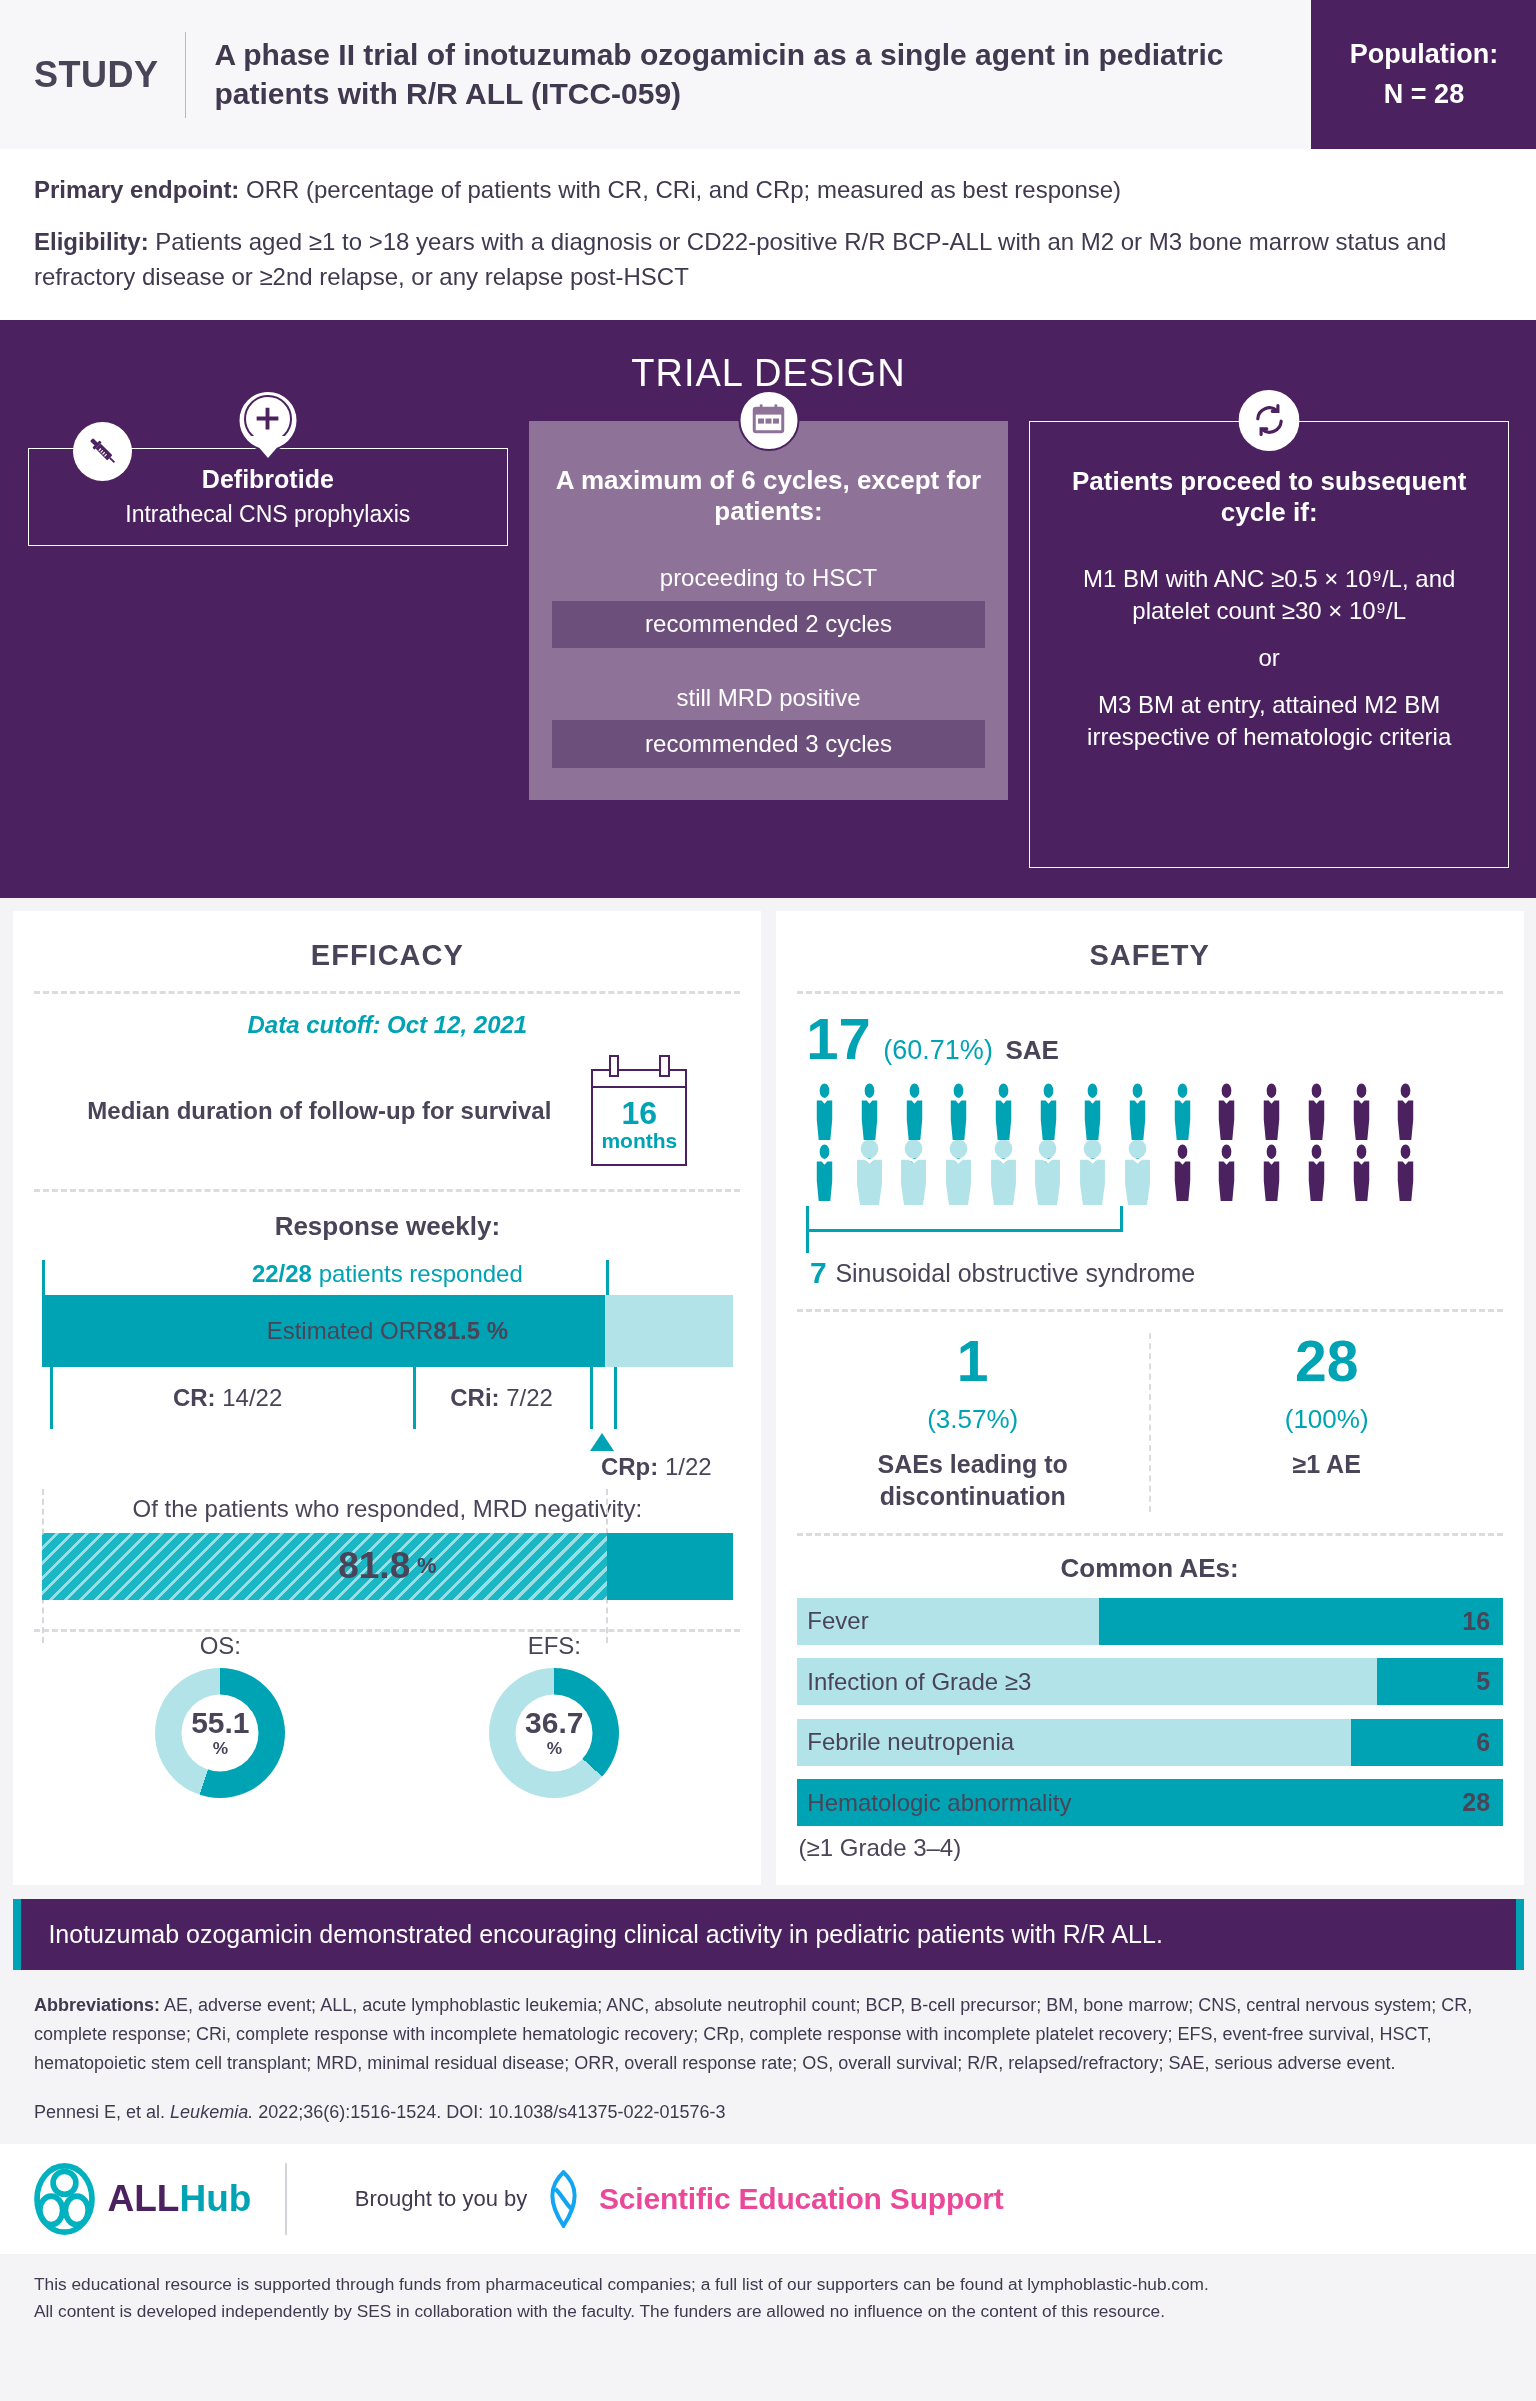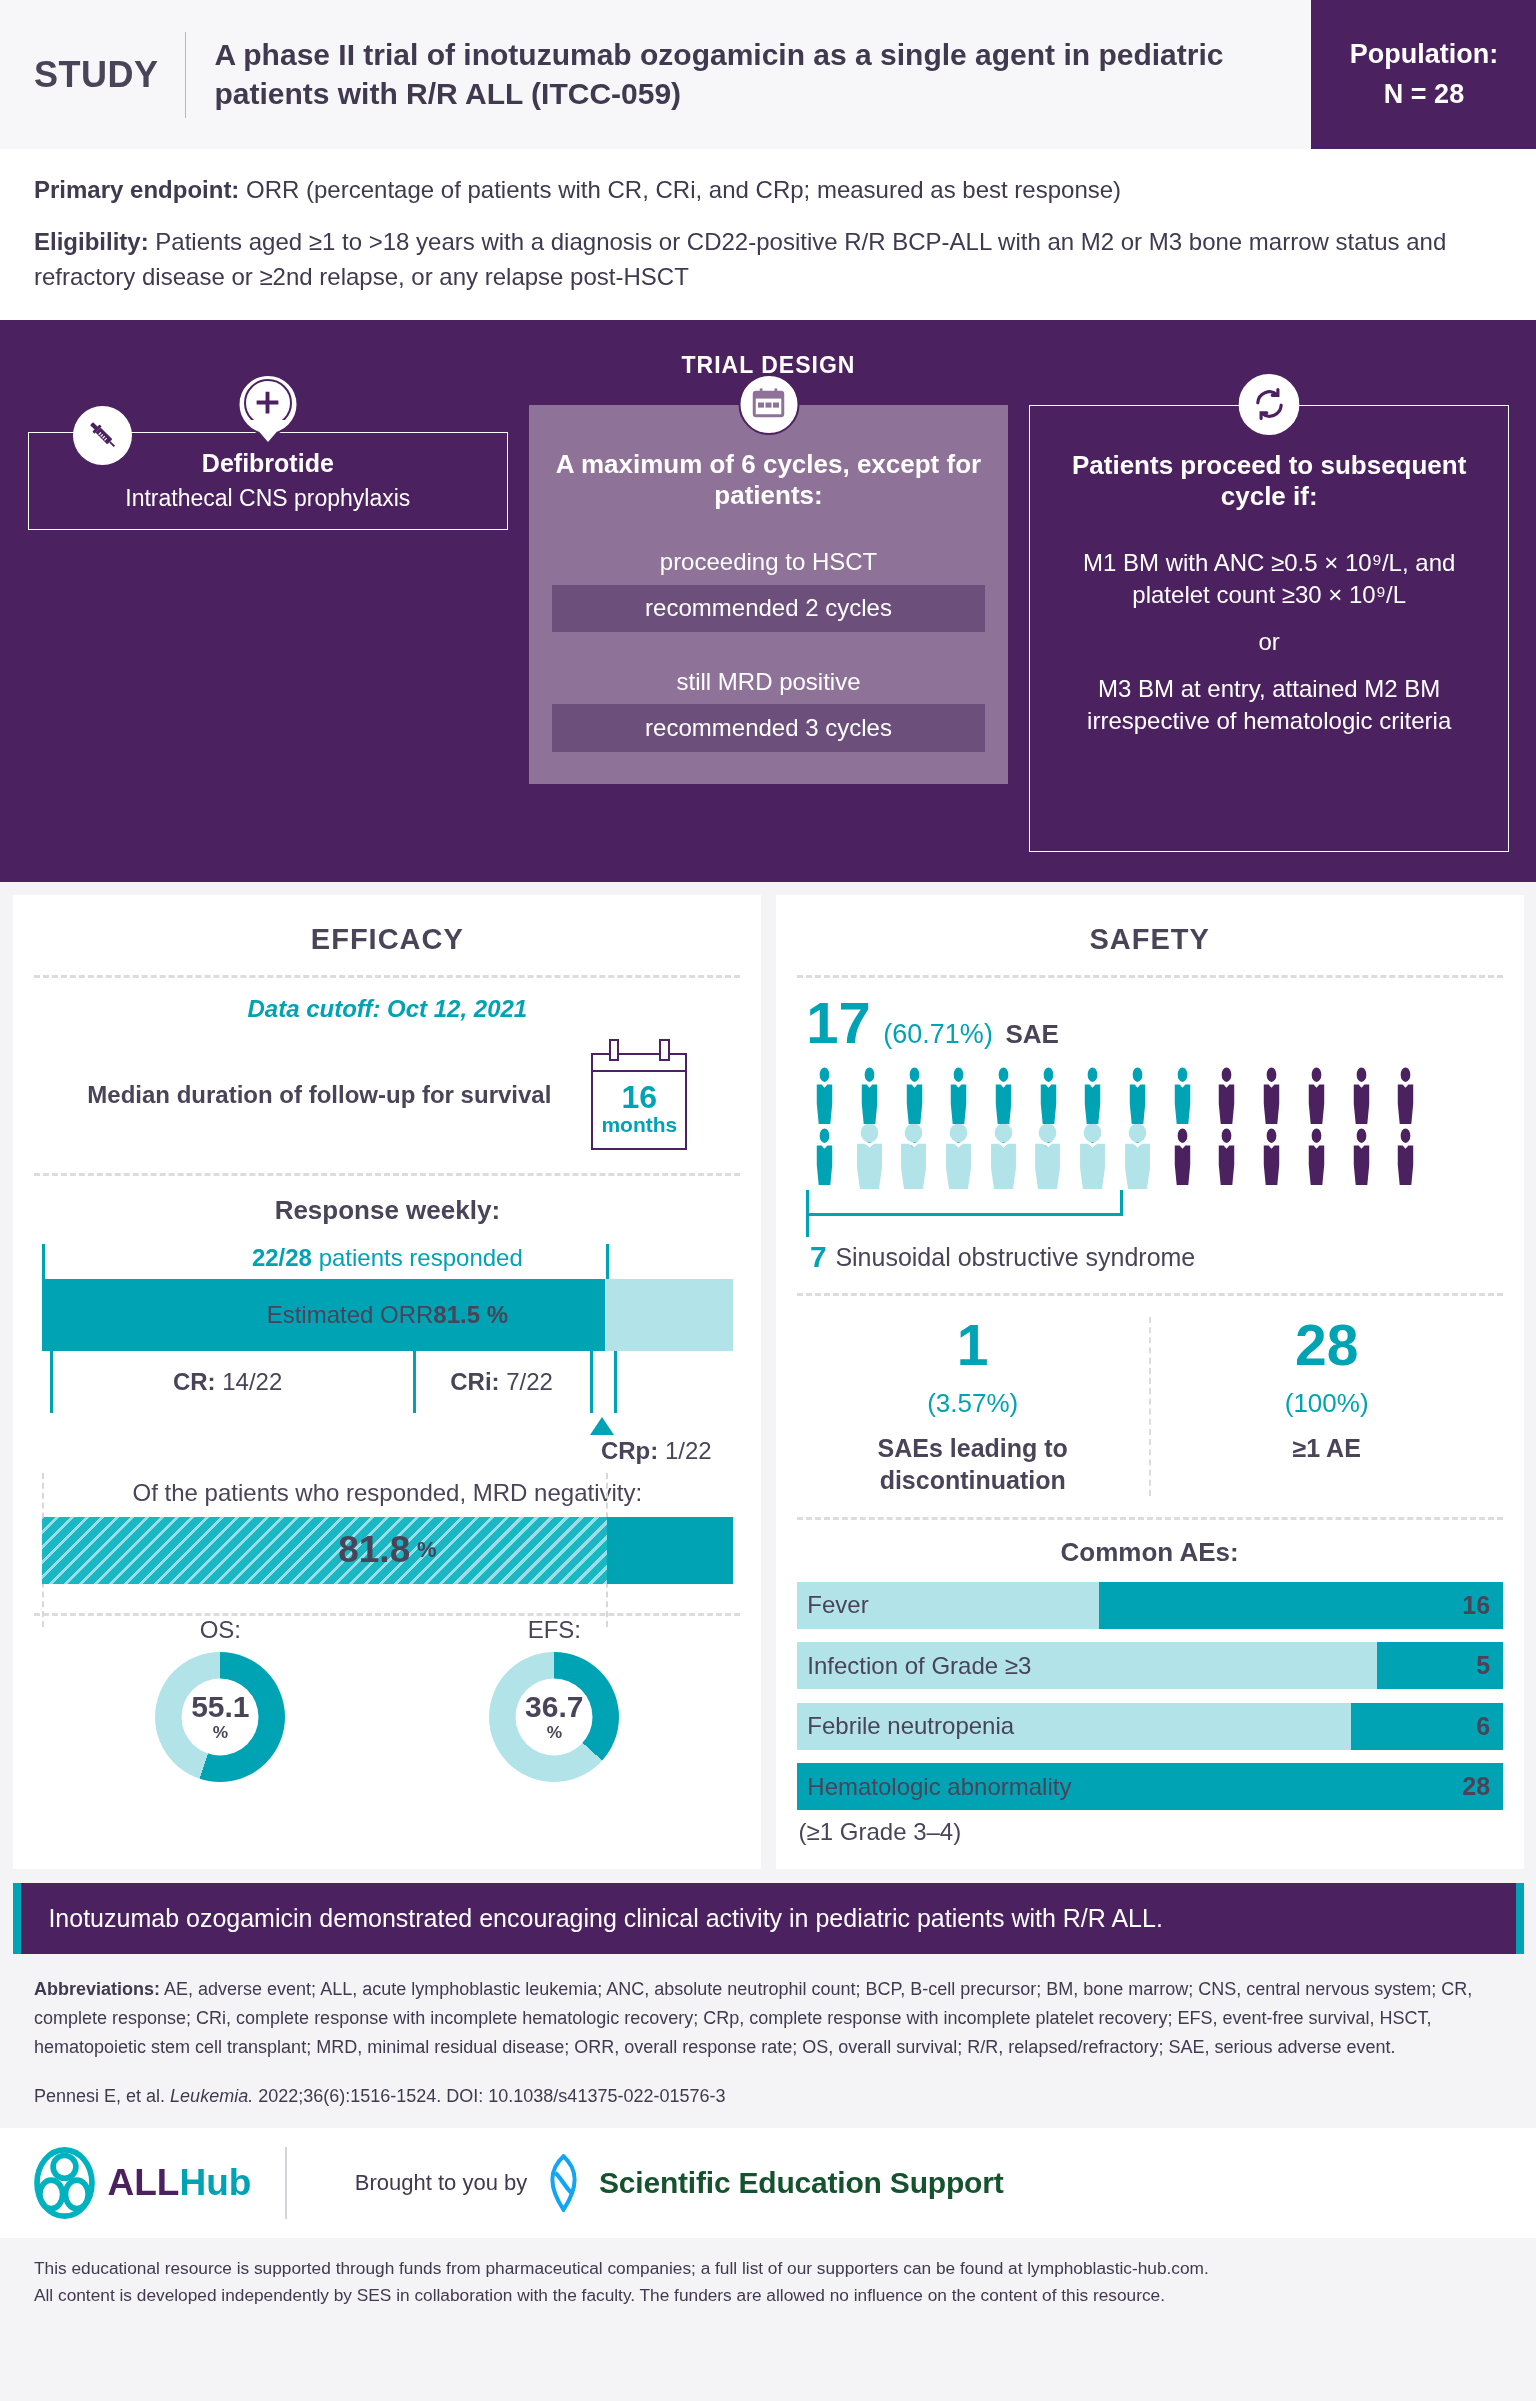--- a/index.html
+++ b/index.html
@@ -31,21 +31,21 @@
 
   
   .endpoints { background:#ffffff; padding: 23px 34px 25px 34px; }
   .ep-line { font-size: 24px; line-height: 1.48; color:#40394f; }
   .ep-line + .ep-line { margin-top: 16.3px; }
   .ep-line b { font-weight: 700; }
 
   
   .trial { background:#4c2160; padding: 14.4px 28px 30px 28px; }
   .trial-title {
-    color:#fff; font-size: 23px; font-weight: 700; letter-spacing: 1px;
+    color:#fff; font-size: 38px; font-weight: 400; letter-spacing: 1px;
     text-align:center; padding: 17.3px 0 26px 0;
   }
   .trial-cols { display:flex; gap: 21px; align-items: flex-start; }
   .tcol { flex: 1; position: relative; }
 
   .icon-circle {
     position:absolute; top:-31px; left:50%; transform: translateX(-50%);
     width:61px; height:61px; border-radius:50%; background:#fff;
     display:flex; align-items:center; justify-content:center; z-index: 5;
     border: 2.4px solid #4c2160;
@@ -218,21 +218,21 @@
   .abbrev b { font-weight:700; }
   .citation { padding: 19px 34px 21px 34px; font-size: 18px; color:#40394f; }
   .citation i { font-style: italic; }
 
   .logos { background:#fff; display:flex; align-items:center; padding: 16.3px 34px; height: 110px; }
   .allhub { display:flex; align-items:center; gap: 12.5px; }
   .allhub-txt { font-size: 37px; font-weight:700; }
   .allhub-txt .a { color:#4c2160; } .allhub-txt .b { color:#00a3b4; }
   .logo-div { width: 1.4px; background:#d6d4da; height: 72px; margin: 0 34px; }
   .brought { font-size: 22px; color:#40394f; }
-  .ses-txt { font-size: 30px; font-weight:700; color:#14532d; letter-spacing:-0.2px; }
+  .ses-txt { font-size: 30px; font-weight:700; color:#ec4899; letter-spacing:-0.2px; }
   .ses-row { display:flex; align-items:center; gap: 15.4px; margin-left: 34px;}
 
   .disclaimer { padding: 16.3px 34px 9.6px 34px; font-size: 17.3px; line-height:1.6; color:#40394f; background:#f4f4f6;}
 </style>
 </head>
 <body>
 
 <div class="page">
 
   <div class="study-header">

